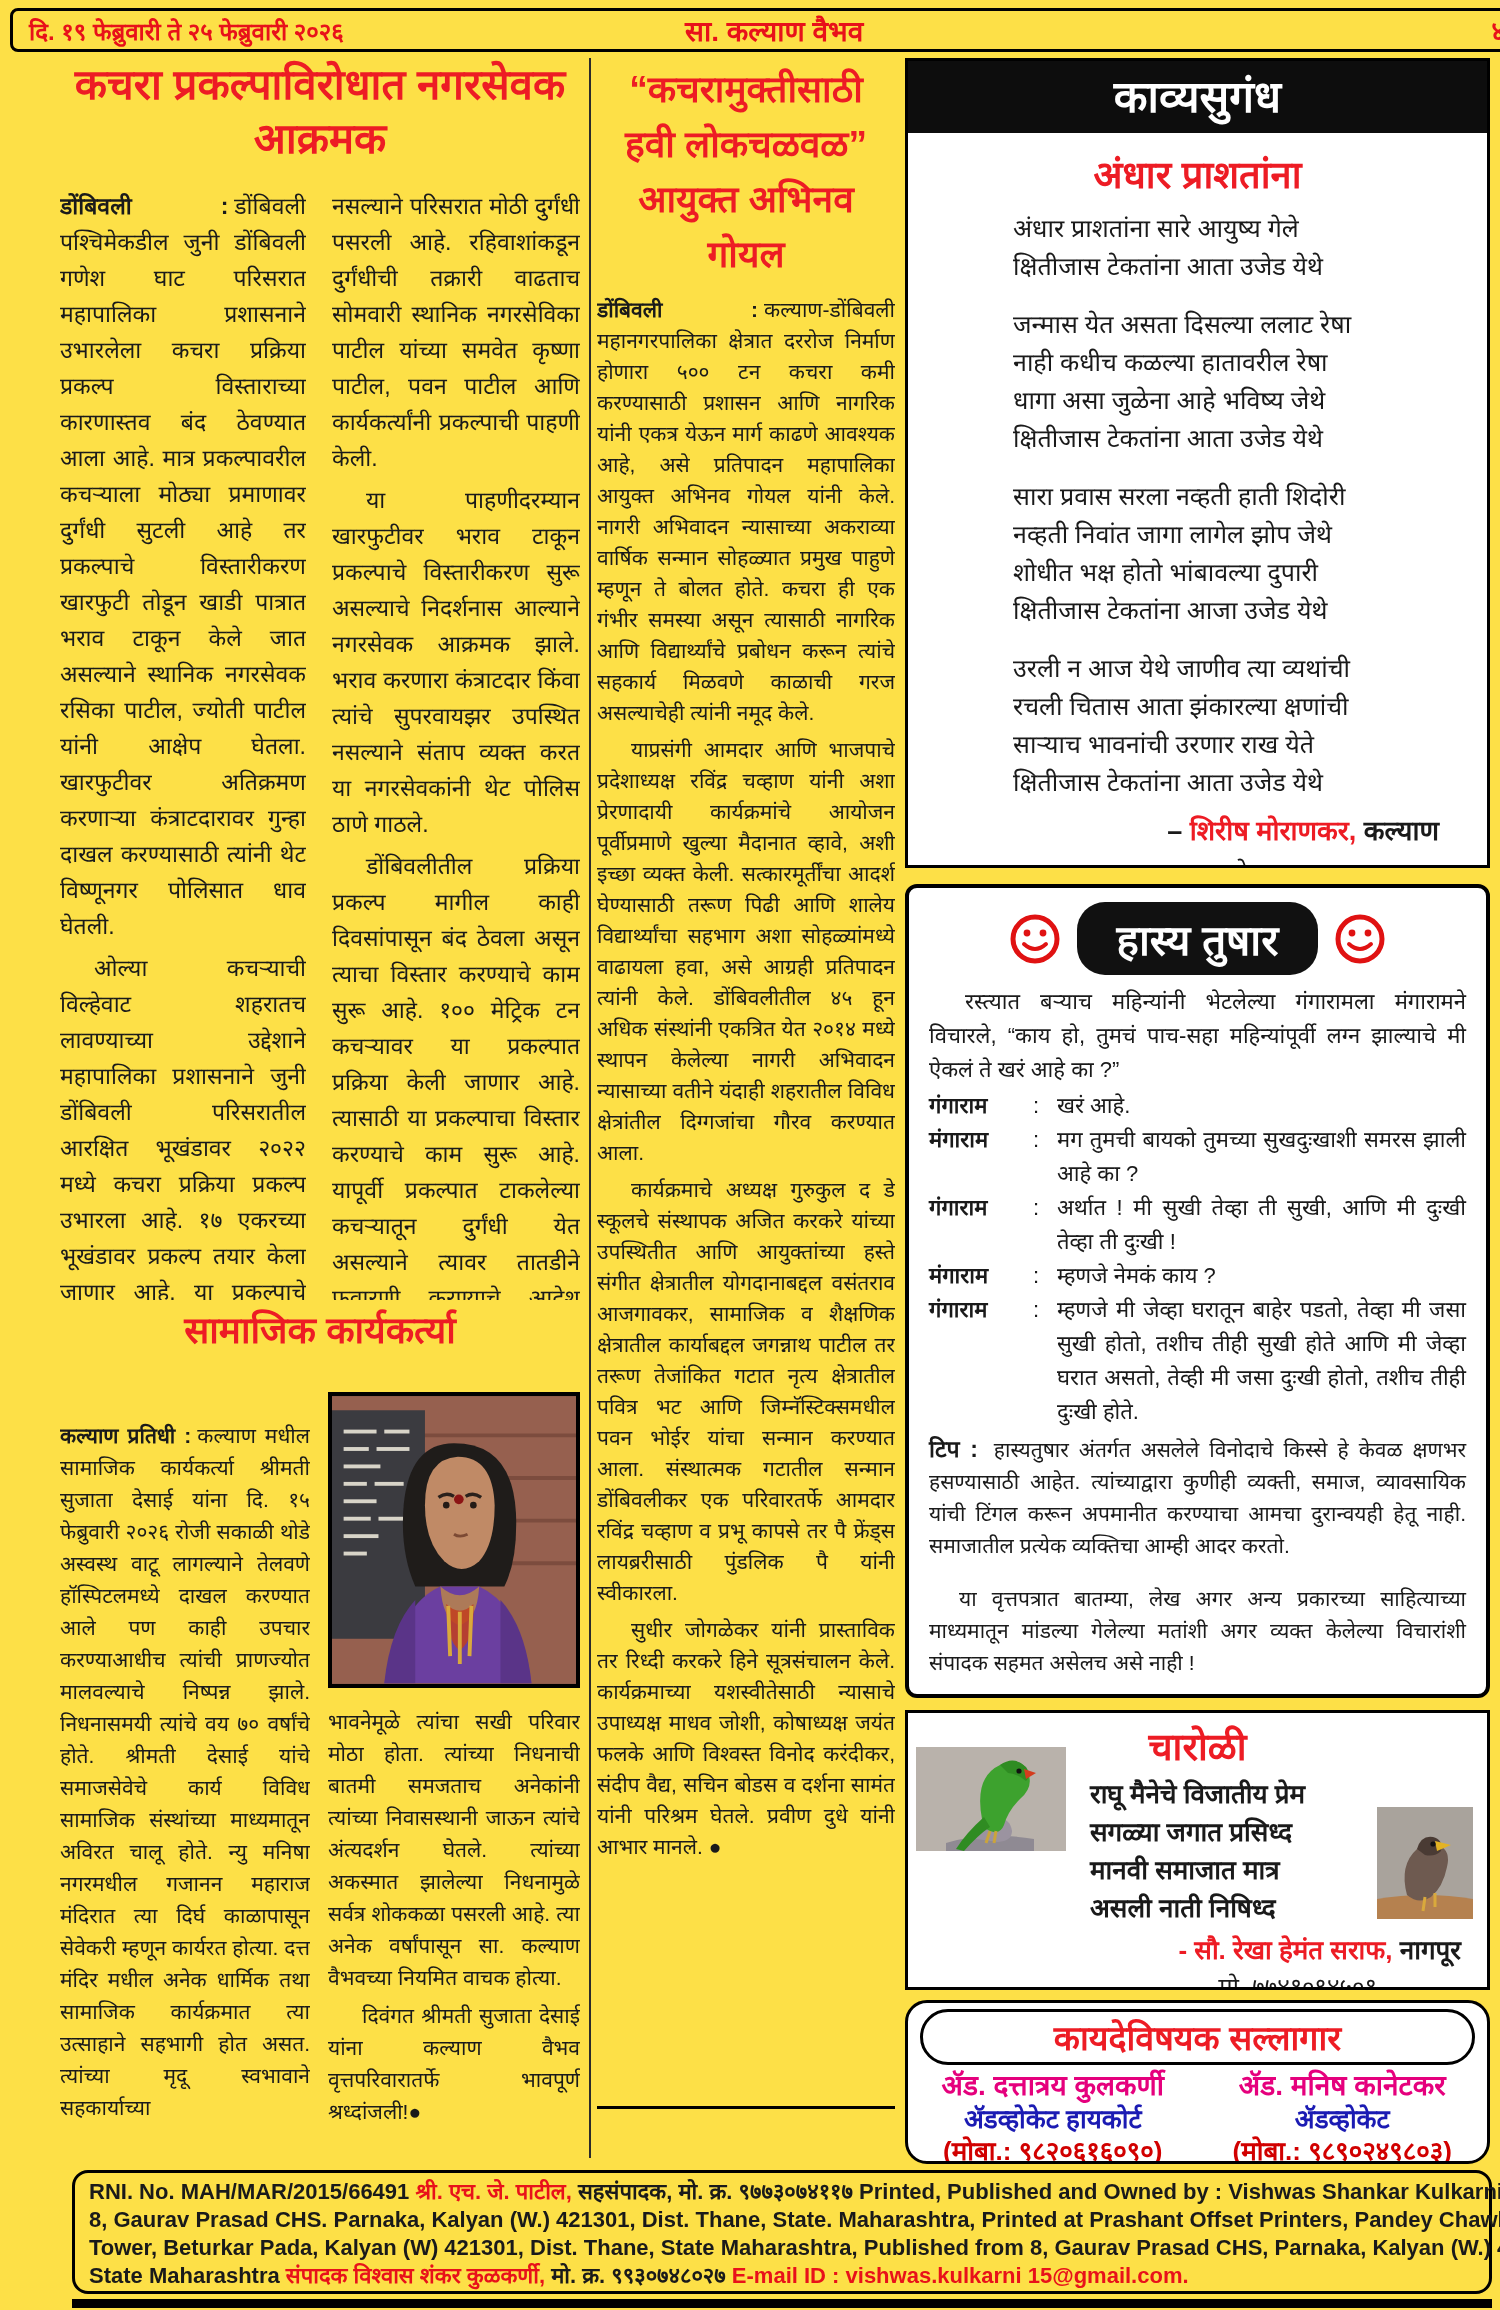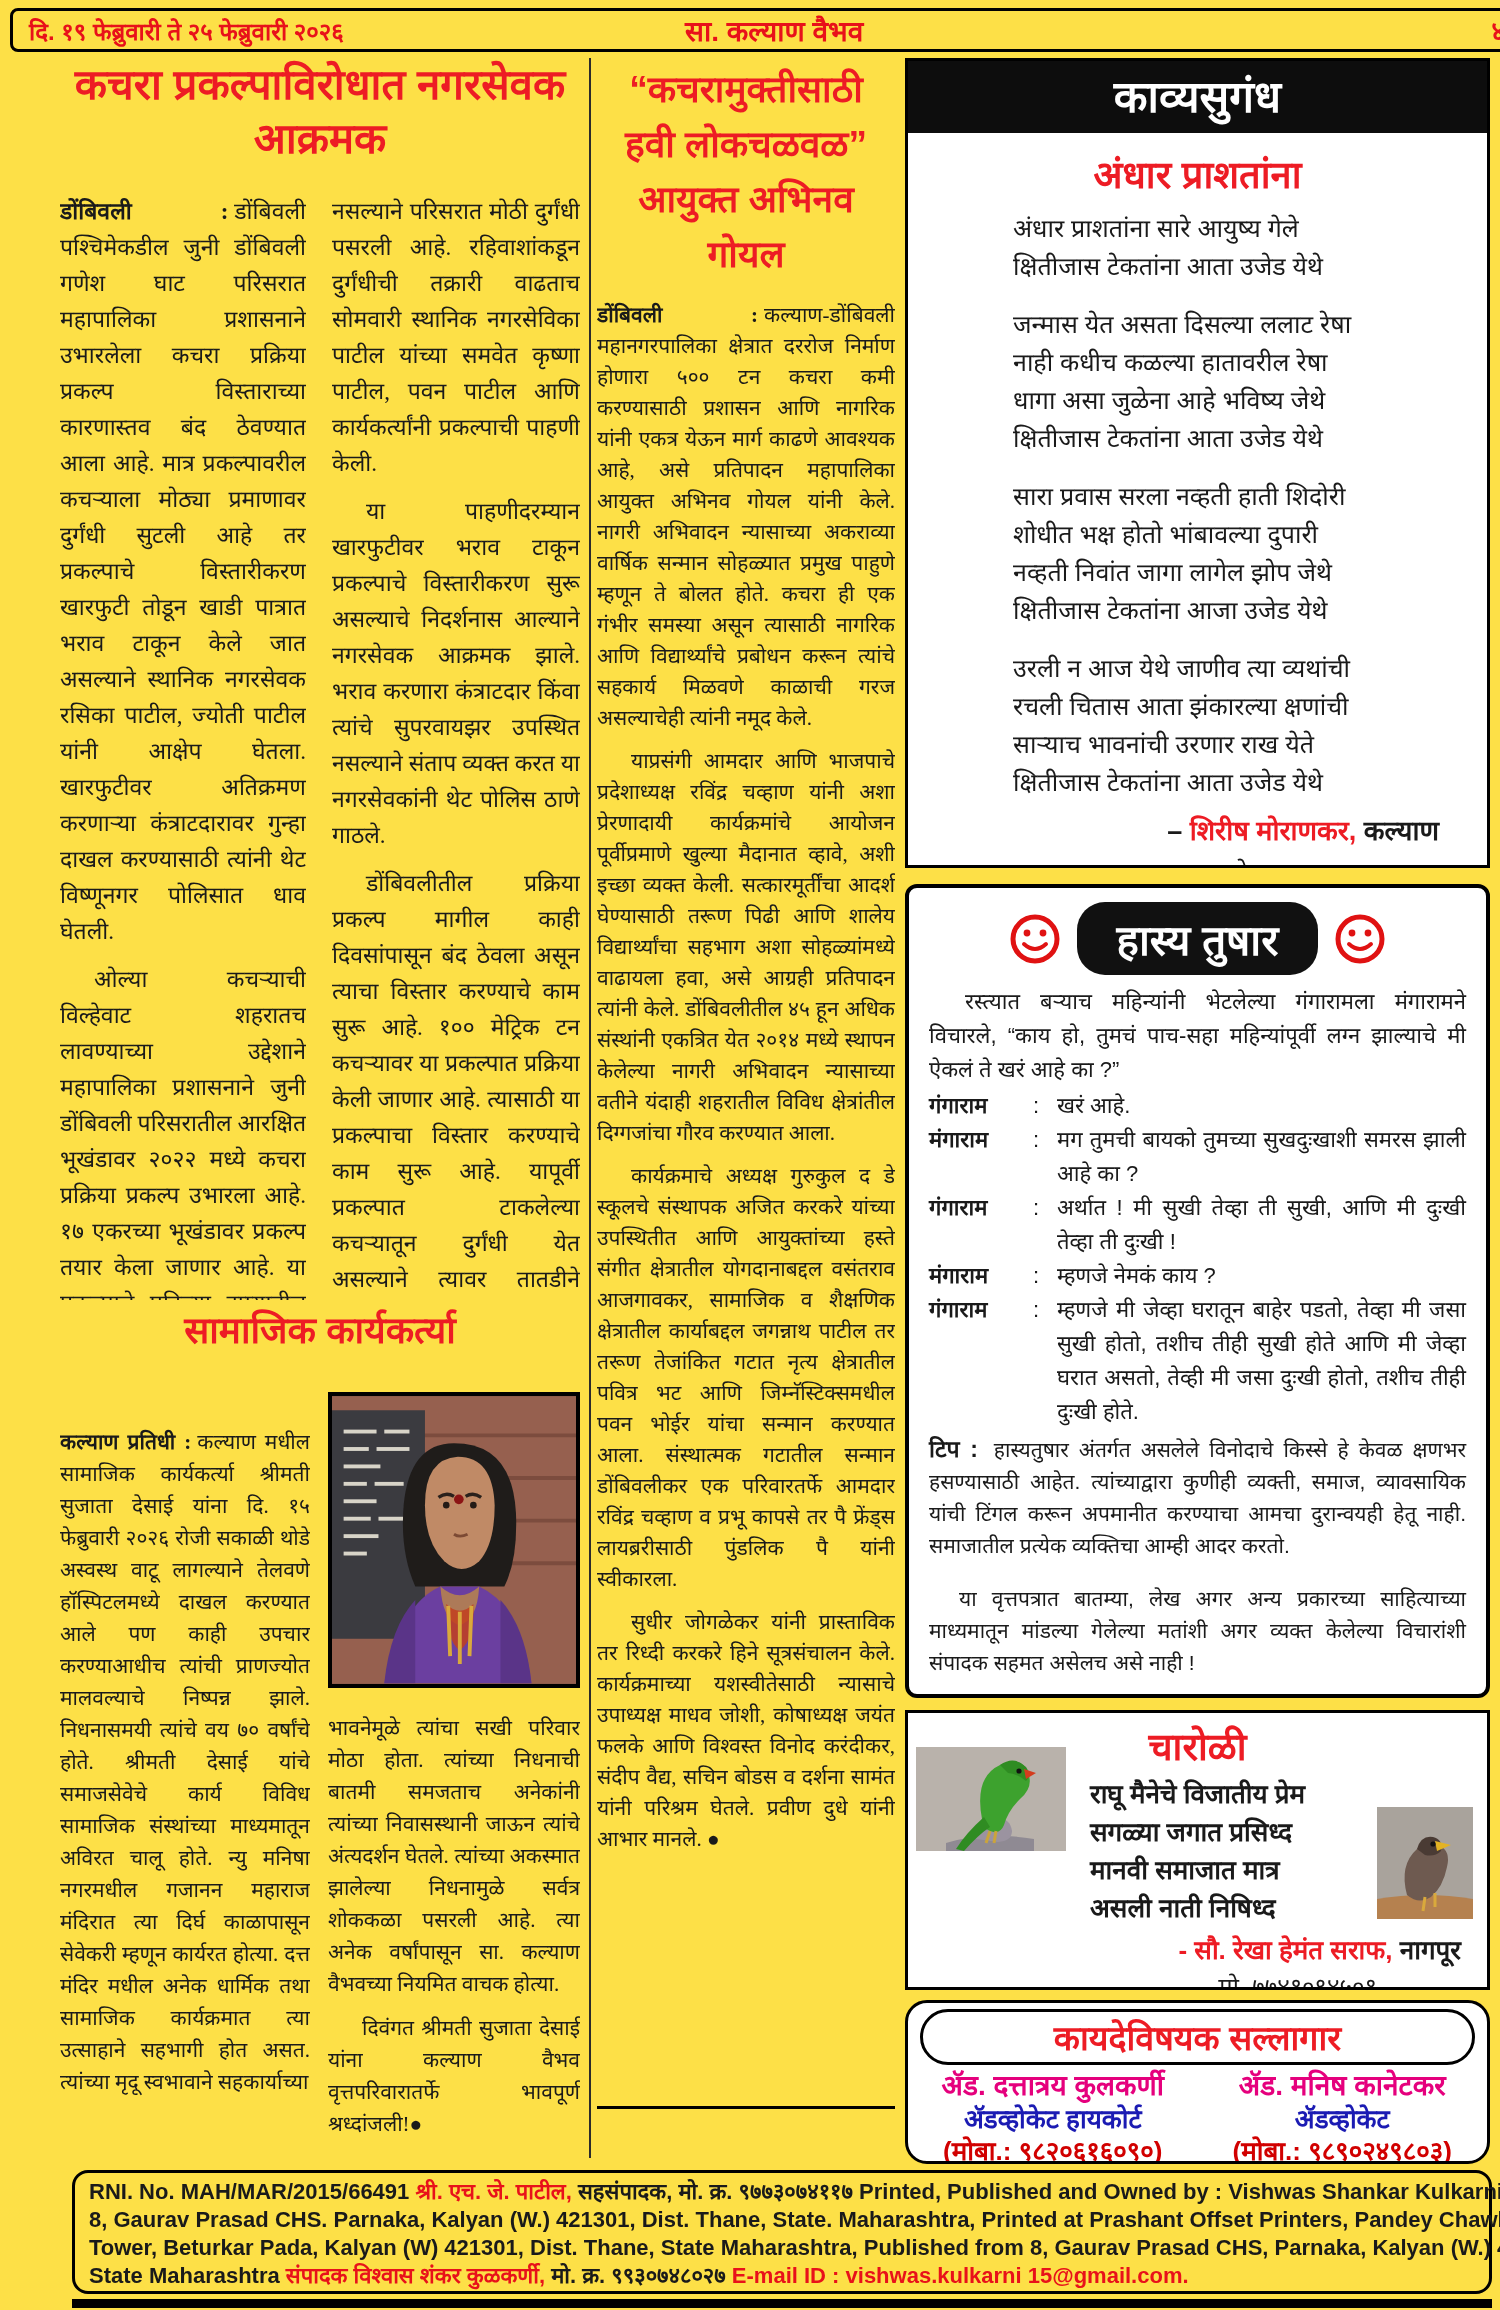--- a/index.html
+++ b/index.html
@@ -22,21 +22,21 @@
   .a3-headline{left:56px;top:1306px;width:528px;font-size:37px;line-height:50px;}
 
   
   .body-col{text-align:justify;overflow:hidden;}
   .a1-col{top:182px;height:1118px;font-size:23px;line-height:36px;}
   .a1-col1{left:60px;width:246px;}
   .a1-col2{left:332px;width:248px;}
   .a2-body{left:597px;top:288px;width:298px;height:1812px;font-size:21px;line-height:31px;}
   .a3-col1{left:60px;top:1414px;width:250px;height:744px;font-size:21px;line-height:32px;}
   .a3-col2{left:328px;top:1700px;width:252px;height:458px;font-size:21px;line-height:32px;}
-  .para{margin:12px 0 6px 0;font-family:Liberation Serif, serif;}
+  .para{margin:6px 0 6px 0;}
   .para + .para{text-indent:34px;}
   .lead{font-weight:bold;}
   .lead:not(:empty){margin-right:6px;}
 
   .v-divider{left:589px;top:58px;width:2px;height:2100px;background:#2b2b2b;}
   .a2-endrule{left:597px;top:2106px;width:298px;height:3px;background:#000;}
 
   
   .photo-frame{left:328px;top:1392px;width:252px;height:296px;border:4px solid #000;box-sizing:border-box;background:#8a5a49;}
   .photo-frame svg{display:block;width:100%;height:100%;}
@@ -138,22 +138,22 @@
 
     <div class="poem-line">अंधार प्राशतांना सारे आयुष्य गेले</div>
         <div class="poem-line">क्षितीजास टेकतांना आता उजेड येथे</div>
         <div class="poem-line"></div>
         <div class="poem-line">जन्मास येत असता दिसल्या ललाट रेषा</div>
         <div class="poem-line">नाही कधीच कळल्या हातावरील रेषा</div>
         <div class="poem-line">धागा असा जुळेना आहे भविष्य जेथे</div>
         <div class="poem-line">क्षितीजास टेकतांना आता उजेड येथे</div>
         <div class="poem-line"></div>
         <div class="poem-line">सारा प्रवास सरला नव्हती हाती शिदोरी</div>
+        <div class="poem-line">नव्हती निवांत जागा लागेल झोप जेथे</div>
         <div class="poem-line">शोधीत भक्ष होतो भांबावल्या दुपारी</div>
-        <div class="poem-line">नव्हती निवांत जागा लागेल झोप जेथे</div>
         <div class="poem-line">क्षितीजास टेकतांना आजा उजेड येथे</div>
         <div class="poem-line"></div>
         <div class="poem-line">उरली न आज येथे जाणीव त्या व्यथांची</div>
         <div class="poem-line">रचली चितास आता झंकारल्या क्षणांची</div>
         <div class="poem-line">साऱ्याच भावनांची उरणार राख येते</div>
         <div class="poem-line">क्षितीजास टेकतांना आता उजेड येथे</div>
       </div>
     <div class="poem-author">
       <span>–</span>
       <span class="name">शिरीष मोराणकर,</span>

